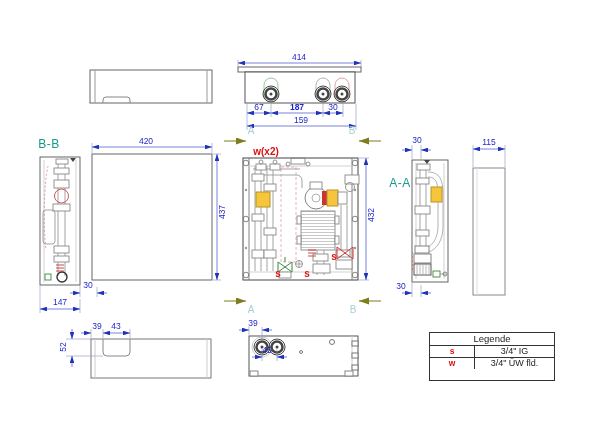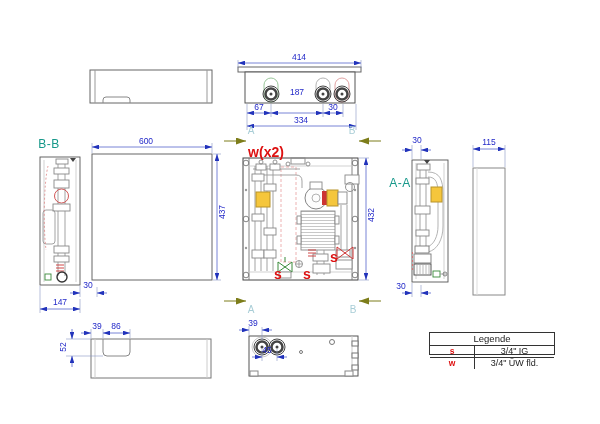--- a/index.html
+++ b/index.html
@@ -4,22 +4,22 @@
 <style>
   html,body{margin:0;padding:0;background:#fff;}
   .canvas{position:relative;width:600px;height:424px;background:#ffffff;overflow:hidden;
           font-family:"Liberation Sans","DejaVu Sans",sans-serif;}
   .canvas svg{position:absolute;left:0;top:0;}
   .lbl{position:absolute;transform:translate(-50%,-50%);white-space:nowrap;line-height:1;}
   .dim{font-size:8.5px;color:#2228c8;}
   .rot{transform:translate(-50%,-50%) rotate(-90deg);}
   .letter{font-size:10px;color:#a8cdd6;}
   .seclabel{font-size:12px;color:#17988a;letter-spacing:.5px;text-align:right;}
-  .red{font-size:14px;font-weight:bold;color:#dd1111;}
-  .legend{position:absolute;left:429px;top:332px;width:126px;height:23px;border:1px solid #333;
+  .red{font-size:10px;font-weight:bold;color:#dd1111;}
+  .legend{position:absolute;left:429px;top:332px;width:126px;height:49px;border:1px solid #333;
           box-sizing:border-box;background:#fff;font-size:9px;color:#222;}
   .legend .hdr{height:12px;border-bottom:1px solid #333;text-align:center;font-size:9.5px;line-height:12px;}
   .legend .row{height:11px;display:flex;border-bottom:1px solid #333;}
   .legend .row:last-child{border-bottom:none;}
   .legend .key{width:44px;border-right:1px solid #333;text-align:center;color:#dd1111;
                font-weight:bold;font-size:8.5px;line-height:11px;}
   .legend .val{flex:1;text-align:center;line-height:11px;}
 </style>
 </head>
 <body>
@@ -311,49 +311,49 @@
   <g stroke="#7d7d1a" stroke-width="1" fill="none">
     <line x1="224" y1="141" x2="246" y2="141" marker-end="url(#cE)"></line>
     <line x1="381" y1="141" x2="359" y2="141" marker-end="url(#cE)"></line>
     <line x1="224" y1="301" x2="246" y2="301" marker-end="url(#cE)"></line>
     <line x1="381" y1="301" x2="359" y2="301" marker-end="url(#cE)"></line>
   </g>
 </svg>
 
 <div class="lbl dim" style="left:299px;top:57px;">414</div>
 <div class="lbl dim" style="left:259px;top:107px;">67</div>
-<div class="lbl dim" style="left:297px;top:92px;">187</div>
+<div class="lbl dim" style="left:297px;top:107px;font-weight:bold;">187</div>
 <div class="lbl dim" style="left:333px;top:107px;">30</div>
-<div class="lbl dim" style="left:301px;top:120px;">334</div>
+<div class="lbl dim" style="left:301px;top:120px;">159</div>
 
 <div class="lbl letter" style="left:251px;top:131px;">A</div>
 <div class="lbl letter" style="left:352px;top:131px;">B</div>
 <div class="lbl letter" style="left:251px;top:310px;">A</div>
 <div class="lbl letter" style="left:353px;top:310px;">B</div>
 
-<div class="lbl dim" style="left:146px;top:141px;">600</div>
+<div class="lbl dim" style="left:146px;top:141px;">420</div>
 <div class="lbl dim rot" style="left:222px;top:212px;">437</div>
 
 <div class="lbl seclabel" style="left:49px;top:144px;">B-B</div>
 <div class="lbl dim" style="left:88px;top:285px;">30</div>
 <div class="lbl dim" style="left:60px;top:302px;">147</div>
 
 <div class="lbl red" style="left:266px;top:152px;">w(x2)</div>
 <div class="lbl red" style="left:278px;top:274px;">s</div>
 <div class="lbl red" style="left:307px;top:274px;">s</div>
 <div class="lbl red" style="left:334px;top:257px;">s</div>
 <div class="lbl dim rot" style="left:371px;top:215px;">432</div>
 
 <div class="lbl seclabel" style="left:400px;top:183px;">A-A</div>
 <div class="lbl dim" style="left:417px;top:140px;">30</div>
 <div class="lbl dim" style="left:401px;top:286px;">30</div>
 <div class="lbl dim" style="left:489px;top:142px;">115</div>
 
 <div class="lbl dim" style="left:97px;top:326px;">39</div>
-<div class="lbl dim" style="left:116px;top:326px;">86</div>
+<div class="lbl dim" style="left:116px;top:326px;">43</div>
 <div class="lbl dim rot" style="left:63px;top:347px;">52</div>
 
 <div class="lbl dim" style="left:253px;top:323px;">39</div>
 <div class="lbl dim" style="left:267px;top:350px;">45</div>
 
 <div class="legend">
   <div class="hdr">Legende</div>
   <div class="row">
     <div class="key">s</div>
     <div class="val">3/4" IG</div>

